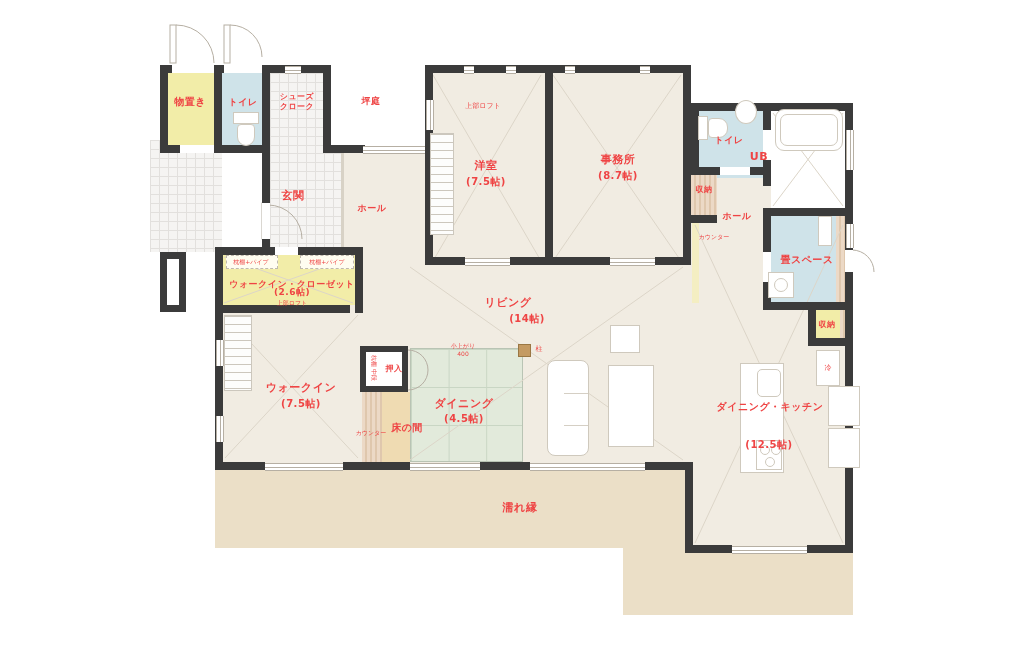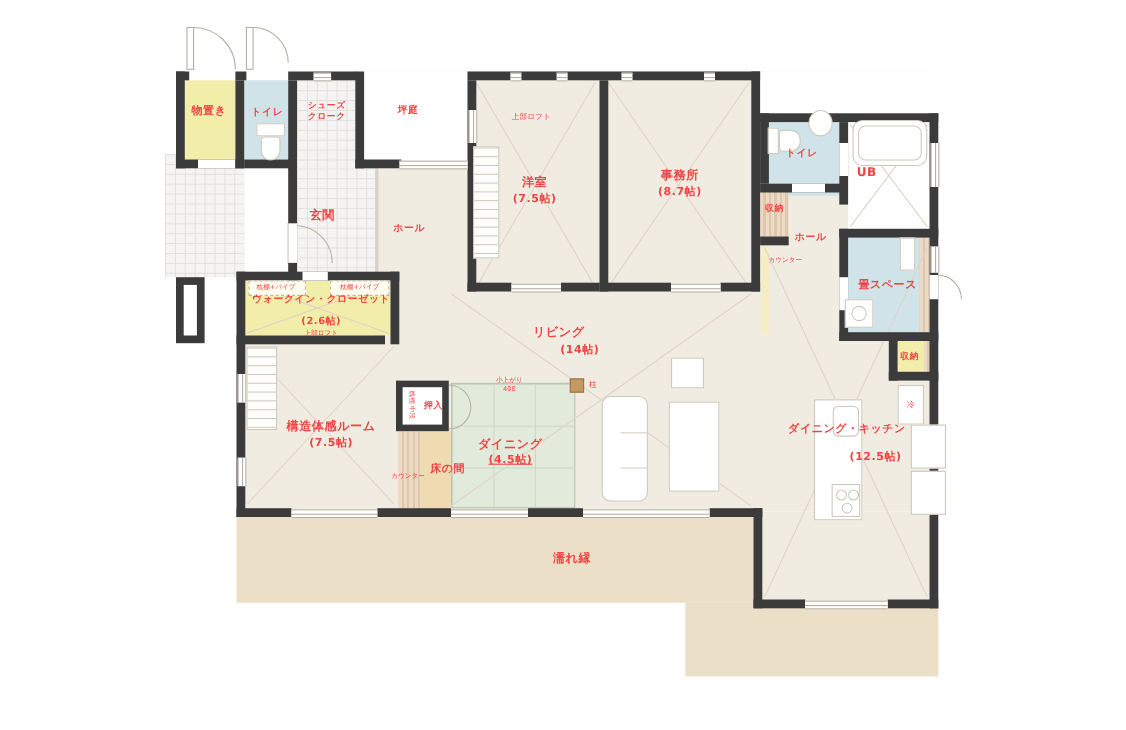--- a/index.html
+++ b/index.html
@@ -203,42 +203,42 @@
 クローク</span>
   <span class="lbl s9" style="left:371px;top:102px;">坪庭</span>
   <span class="lbl s11" style="left:293px;top:196px;">玄関</span>
   <span class="lbl s9" style="left:372px;top:209px;">ホール</span>
   <span class="lbl s7" style="left:483px;top:107px;">上部ロフト</span>
   <span class="lbl s11" style="left:486px;top:166px;">洋室</span>
   <span class="lbl s10" style="left:486px;top:181px;">(7.5帖)</span>
   <span class="lbl s11" style="left:618px;top:160px;">事務所</span>
   <span class="lbl s10" style="left:618px;top:175px;">(8.7帖)</span>
   <span class="lbl s9" style="left:729px;top:141px;">トイレ</span>
-  <span class="lbl s11" style="left:788px;top:157px;">UB</span>
+  <span class="lbl s11" style="left:759px;top:157px;">UB</span>
   <span class="lbl s8" style="left:704px;top:190px;">収納</span>
   <span class="lbl s9" style="left:737px;top:217px;">ホール</span>
   <span class="lbl s6" style="left:714px;top:237px;">カウンター</span>
   <span class="lbl s10" style="left:807px;top:259px;">畳スペース</span>
   <span class="lbl s8" style="left:827px;top:325px;">収納</span>
   <span class="lbl s7" style="left:828px;top:369px;">冷</span>
   <span class="lbl s6" style="left:251px;top:262px;">枕棚+パイプ</span>
   <span class="lbl s6" style="left:327px;top:262px;">枕棚+パイプ</span>
-  <span class="lbl s9" style="left:292px;top:273px;">ウォークイン・クローゼット</span>
+  <span class="lbl s9" style="left:292px;top:285px;">ウォークイン・クローゼット</span>
   <span class="lbl s9" style="left:292px;top:293px;">(2.6帖)</span>
   <span class="lbl s6" style="left:292px;top:303px;">上部ロフト</span>
-  <span class="lbl s11" style="left:301px;top:388px;">構造体感ルーム</span>
+  <span class="lbl s11" style="left:301px;top:388px;">ウォークイン</span>
   <span class="lbl s10" style="left:301px;top:403px;">(7.5帖)</span>
   <span class="lbl s8" style="left:394px;top:369px;">押入</span>
   <span class="lbl s6 rot" style="left:374px;top:368px;">枕棚 中段</span>
   <span class="lbl s6" style="left:371px;top:433px;">カウンター</span>
   <span class="lbl s10" style="left:407px;top:427px;">床の間</span>
   <span class="lbl s11" style="left:464px;top:404px;">ダイニング</span>
-  <span class="lbl s10" style="left:464px;top:418px;text-decoration:underline;">(4.5帖)</span>
+  <span class="lbl s10" style="left:464px;top:418px;">(4.5帖)</span>
   <span class="lbl s6" style="left:463px;top:350px;">小上がり
 400</span>
   <span class="lbl s7" style="left:539px;top:350px;">柱</span>
   <span class="lbl s11" style="left:508px;top:303px;">リビング</span>
   <span class="lbl s10" style="left:527px;top:318px;">(14帖)</span>
-  <span class="lbl s10" style="left:770px;top:390px;">ダイニング・キッチン</span>
-  <span class="lbl s10" style="left:769px;top:416px;margin-left:27px;">(12.5帖)</span>
+  <span class="lbl s10" style="left:770px;top:406px;">ダイニング・キッチン</span>
+  <span class="lbl s10" style="left:769px;top:444px;">(12.5帖)</span>
   <span class="lbl s11" style="left:520px;top:508px;">濡れ縁</span>
 
 </div>
 
 </body></html>

